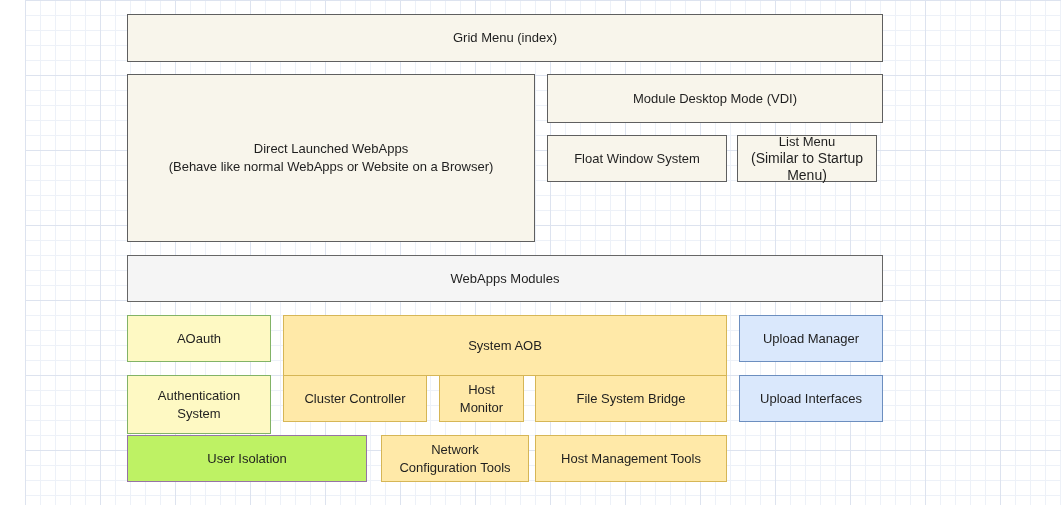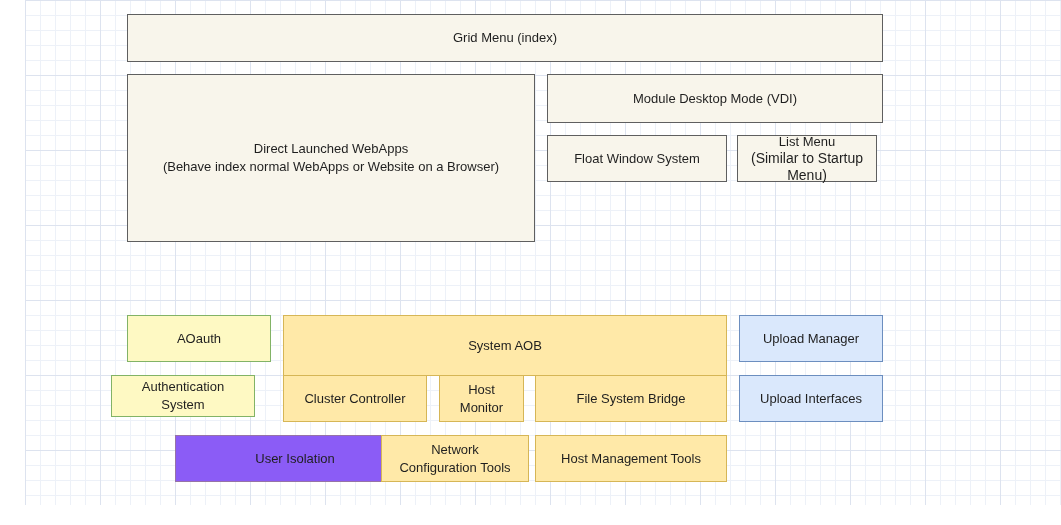--- a/index.html
+++ b/index.html
@@ -36,52 +36,53 @@
     padding:2px 0;
     white-space:pre-line;
     border:1px solid #666666;
     background:#ffffff;
   }
   .beige{background:#f8f5eb;border-color:#5f5f5f;}
   .gray{background:#f5f5f5;border-color:#666666;}
   .yellow{background:#ffe9a8;border-color:#d6b656;}
   .green{background:#fef9c3;border-color:#82b366;}
   .blue{background:#dae8fc;border-color:#6c8ebf;text-align:right;}
-  .purple{background:#8b5cf6;border-color:#9673a6;margin-left:48px;}
+  .purple{background:#bef264;border-color:#9673a6;}
   .sub{font-size:14px;line-height:1.2;}
 </style>
 </head>
 <body>
 
 <div class="page">
   <div class="gridbg"></div>
 
   <div class="node beige" style="left:127px;top:14px;width:756px;height:48px">Grid Menu (index)</div>
 
   <div class="node beige" style="left:127px;top:74px;width:408px;height:168px">Direct Launched WebApps
-(Behave index normal WebApps or Website on a Browser)</div>
+(Behave like normal WebApps or Website on a Browser)</div>
 
   <div class="node beige" style="left:547px;top:74px;width:336px;height:49px">Module Desktop Mode (VDI)</div>
 
   <div class="node beige" style="left:547px;top:135px;width:180px;height:47px">Float Window System</div>
 
   <div class="node beige" style="left:737px;top:135px;width:140px;height:47px">
     <span>List Menu</span>
     <span class="sub">(Similar to Startup Menu)</span>
   </div>
 
 
+  <div class="node gray" style="left:127px;top:255px;width:756px;height:47px">WebApps Modules</div>
 
   <div class="node green" style="left:127px;top:315px;width:144px;height:47px">AOauth</div>
 
   <div class="node yellow" style="left:283px;top:315px;width:444px;height:61px">System AOB</div>
 
   <div class="node blue" style="left:739px;top:315px;width:144px;height:47px">Upload Manager</div>
 
-  <div class="node green" style="left:111px;top:375px;width:144px;height:42px">Authentication
+  <div class="node green" style="left:127px;top:375px;width:144px;height:59px">Authentication
 System</div>
 
   <div class="node yellow" style="left:283px;top:375px;width:144px;height:47px">Cluster Controller</div>
 
   <div class="node yellow" style="left:439px;top:375px;width:85px;height:47px">Host
 Monitor</div>
 
   <div class="node yellow" style="left:535px;top:375px;width:192px;height:47px">File System Bridge</div>
 
   <div class="node blue" style="left:739px;top:375px;width:144px;height:47px">Upload Interfaces</div>

